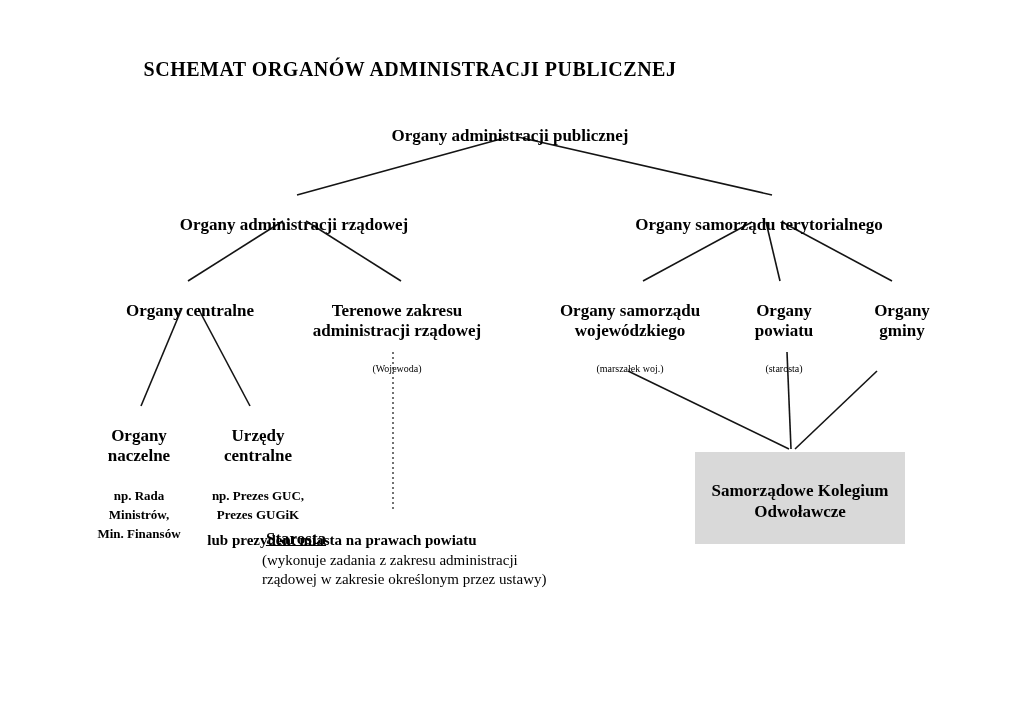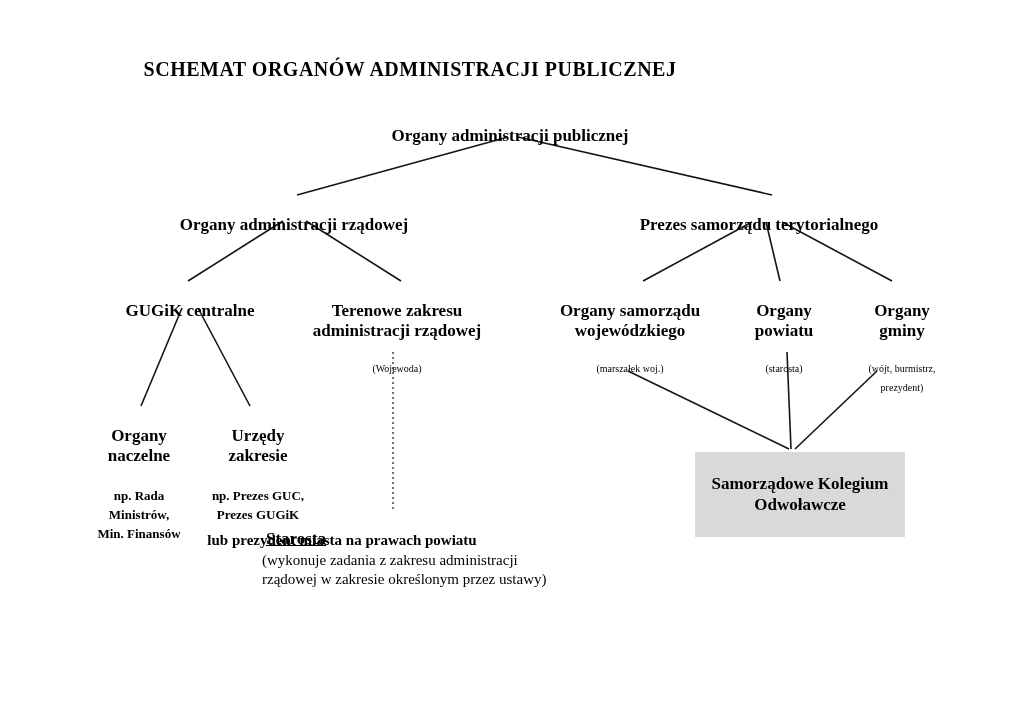--- a/index.html
+++ b/index.html
@@ -73,21 +73,21 @@
   .pos-naczelne   { left:  64px; top: 408px; width: 150px; }
   .pos-urzedy     { left: 183px; top: 408px; width: 150px; }
   .pos-wojewodzki { left: 530px; top: 283px; width: 200px; }
   .pos-powiat     { left: 714px; top: 283px; width: 140px; }
   .pos-gmina      { left: 812px; top: 283px; width: 180px; }
   .pos-starosta-title { left: 216px; top: 511px; width: 160px; text-decoration: underline; }
   .pos-starosta-sub   { left: 182px; top: 531px; width: 320px; font-weight: bold; font-size: 15px; line-height: 19px; }
   .pos-starosta-note  { left: 262px; top: 551px; width: 340px; text-align: left; font-size: 15px; line-height: 19px; }
   .pos-sko {
     left: 695px; top: 452px; width: 210px;
-    padding: 3px 0 4px 0;
+    padding: 10px 0 4px 0;
   }
   .pos-sko .label { font-size: 17px; line-height: 21px; }
 </style>
 </head>
 <body>
 
 <svg id="edges" width="1024" height="724" viewBox="0 0 1024 724" aria-hidden="true">
   <line class="edge" x1="508" y1="137" x2="297" y2="195"></line>
   <line class="edge" x1="518" y1="137" x2="772" y2="195"></line>
   <line class="edge" x1="283" y1="221" x2="188" y2="281"></line>
@@ -107,65 +107,63 @@
 
 <div class="node pos-root">
   <span class="label">Organy administracji publicznej</span>
 </div>
 
 <div class="node pos-gov">
   <span class="label">Organy administracji rządowej</span>
 </div>
 
 <div class="node pos-selfgov">
-  <span class="label">Prezes samorządu terytorialnego</span>
+  <span class="label">Organy samorządu terytorialnego</span>
 </div>
 
 <div class="node pos-central">
-  <span class="label">GUGiK centralne</span>
+  <span class="label">Organy centralne</span>
 </div>
 
 <div class="node pos-terenowe">
   <span class="label">Terenowe zakresu
 administracji rządowej</span>
   <span class="note">(Wojewoda)</span>
 </div>
 
 <div class="node pos-naczelne">
   <span class="label">Organy
 naczelne</span>
   <span class="small-note">np. Rada
 Ministrów,
 Min. Finansów</span>
 </div>
 
 <div class="node pos-urzedy">
   <span class="label">Urzędy
-zakresie</span>
+centralne</span>
   <span class="small-note">np. Prezes GUC,
 Prezes GUGiK</span>
 </div>
 
 <div class="node pos-wojewodzki">
   <span class="label">Organy samorządu
 wojewódzkiego</span>
   <span class="note">(marszałek woj.)</span>
 </div>
 
 <div class="node pos-powiat">
   <span class="label">Organy
 powiatu</span>
   <span class="note">(starosta)</span>
 </div>
 
 <div class="node pos-gmina">
   <span class="label">Organy
 gminy</span>
-  <span class="note">(wójt, burmistrz,
-prezydent)</span>
 </div>
 
 <div class="node pos-starosta-title">
   <span class="label">Starosta</span>
 </div>
 <div class="node pos-starosta-sub">lub prezydent miasta na prawach powiatu</div>
 <div class="node pos-starosta-note">(wykonuje zadania z zakresu administracji
 rządowej w zakresie określonym przez ustawy)</div>
 
 <div class="node pos-sko" style="background: rgb(217, 217, 217);">

